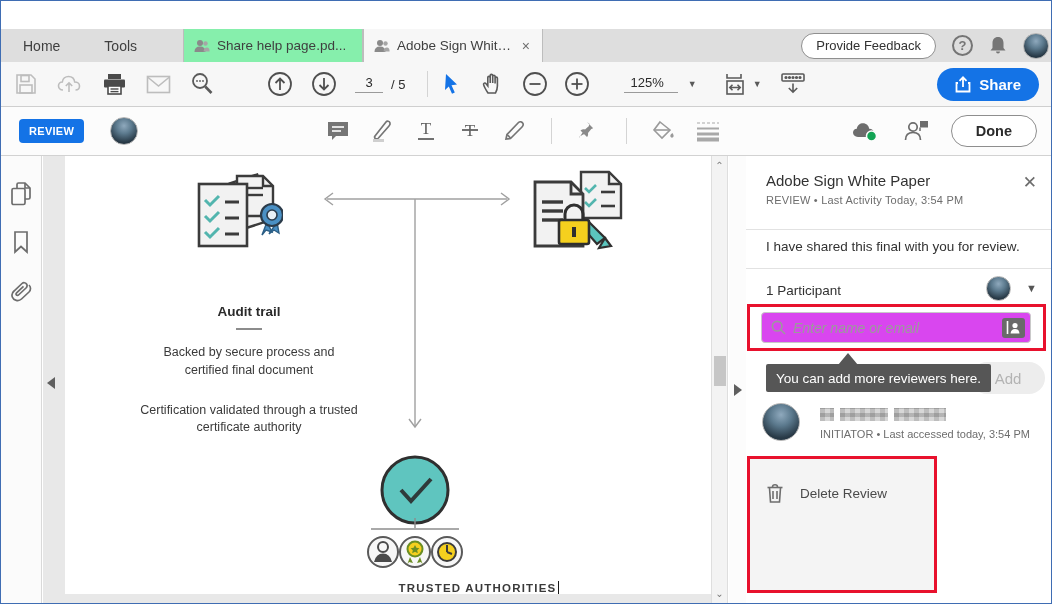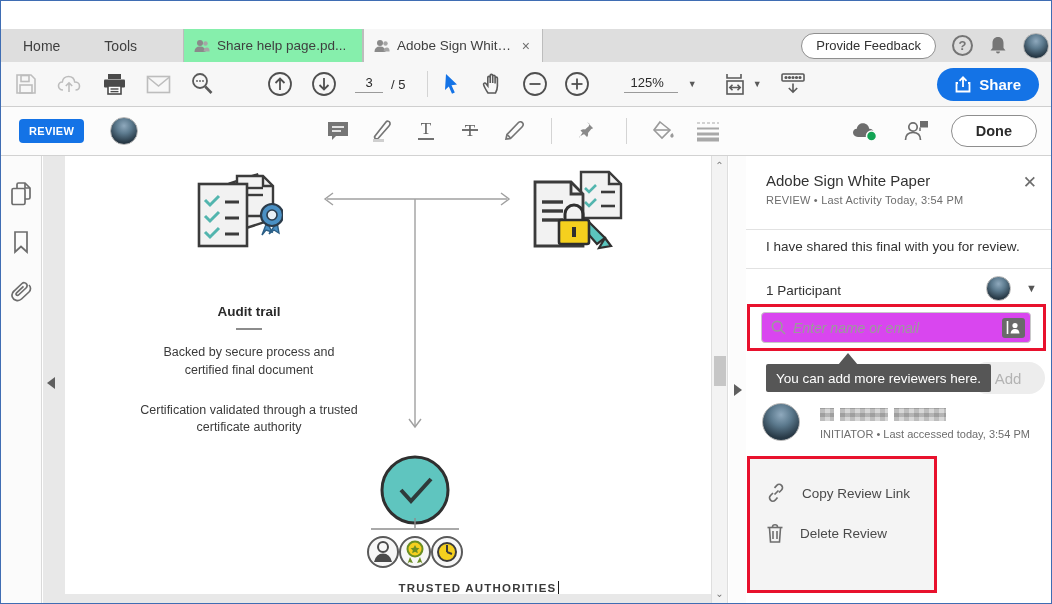--- a/index.html
+++ b/index.html
@@ -478,30 +478,20 @@
             <span class="pix" style="width:48px"></span>
             <span class="pix" style="width:52px"></span>
         </div>
         <div class="p-sub">INITIATOR • Last accessed today, 3:54 PM</div>
       </div>
     </div>
 
     <div class="actions-box">
       <div class="action-item">
         <span>
-          <svg width="20" height="20" viewBox="0 0 20 20" fill="none" stroke="#6e6e6e" stroke-width="1.7">
-              <path d="M8.5 11.5 L12.5 7.5"></path>
-              <path d="M7 10 L4.5 12.5 a3.3 3.3 0 0 0 4.7 4.7 L11.5 14.5"></path>
-              <path d="M13 9.5 L15.5 7 a3.3 3.3 0 0 0 -4.7 -4.7 L8.5 4.8"></path>
-            </svg>
-        </span>
-        <span class="action-label">Copy Review Link</span>
-      </div>
-      <div class="action-item">
-        <span>
           <svg width="18" height="20" viewBox="0 0 18 20" fill="none" stroke="#6e6e6e" stroke-width="1.6">
               <path d="M3.5 5 L4.5 19 H13.5 L14.5 5"></path>
               <line x1="1.5" y1="4.5" x2="16.5" y2="4.5"></line>
               <path d="M6.5 4 C6.5 1 11.5 1 11.5 4"></path>
               <line x1="7" y1="8" x2="7" y2="16"></line>
               <line x1="11" y1="8" x2="11" y2="16"></line>
             </svg>
         </span>
         <span class="action-label">Delete Review</span>
       </div>

